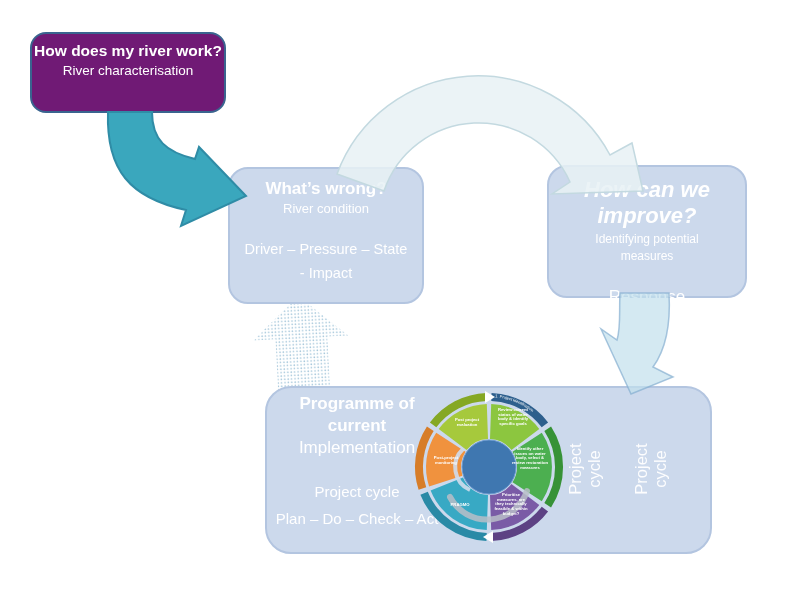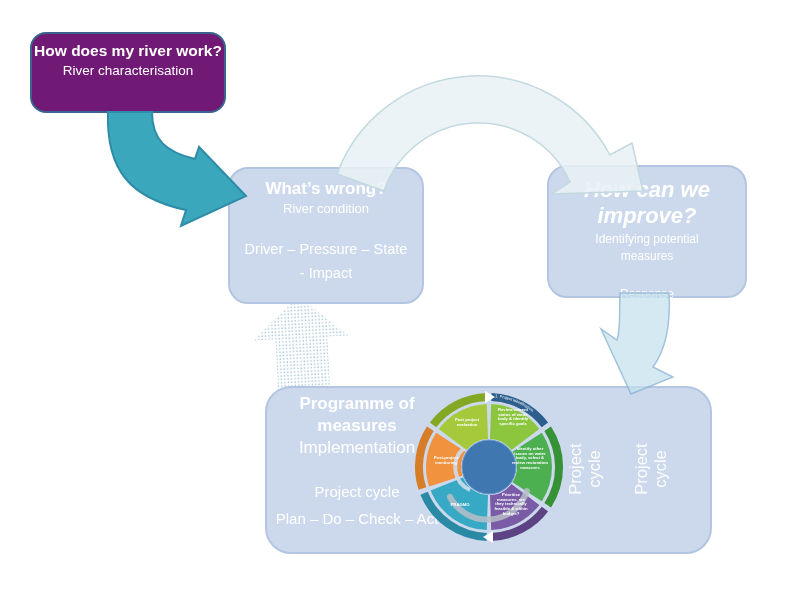--- a/index.html
+++ b/index.html
@@ -14,21 +14,21 @@
   #river-work{left:30px;top:32px;width:196px;height:81px;padding-top:7px;border-radius:16px;}
   #river-work .title{font-size:15.5px;line-height:1.35;}
   #river-work .sub{font-size:13.5px;line-height:1.4;}
   #whats-wrong{left:228px;top:167px;width:196px;height:137px;padding-top:10px;}
   #whats-wrong .title{font-size:17px;}
   #whats-wrong .sub{font-size:13px;margin-top:2px;}
   #whats-wrong .note{font-size:14.5px;margin:22px 14px 0;line-height:1.65;}
   #improve{left:547px;top:165px;width:200px;height:133px;padding-top:10px;}
   #improve .title{font-size:22px;font-style:italic;}
   #improve .sub{font-size:12px;margin:2px 30px 0;line-height:1.4;}
-  #improve .note{font-size:12px;margin-top:22px;}
+  #improve .note{font-size:17px;margin-top:22px;}
   #programme{left:265px;top:386px;width:447px;height:168px;border-radius:26px;}
   .prog-text{position:absolute;left:6px;top:5px;width:168px;text-align:center;color:#fff;}
   .prog-text .title{font-size:17px;line-height:1.3;}
   .prog-text .sub{font-size:17px;line-height:1.3;}
   .prog-text .note{font-size:15px;line-height:1.75;margin-top:20px;}
   .venn-label{position:absolute;width:72px;text-align:center;color:rgba(255,255,255,.95);
         font-size:16.5px;line-height:1.15;transform:translate(-50%,-50%) rotate(-90deg);}
 </style>
 </head>
 <body>
@@ -59,21 +59,21 @@
     <div class="title">How can we improve?</div>
     <div class="sub">Identifying potential measures</div>
     <div class="note italic">Response</div>
   </div>
 
   <div class="box box-light" id="programme">
 
     <div class="venn-label" style="left:318px;top:81px;">Project cycle</div>
     <div class="venn-label" style="left:384px;top:81px;">Project cycle</div>
     <div class="prog-text">
-      <div class="title">Programme of measures</div>
+      <div class="title">Programme of current</div>
       <div class="sub">Implementation</div>
       <div class="note italic">
         <div>Project cycle</div>
         <div>Plan – Do – Check – Act</div>
       </div>
     </div>
   </div>
 
   <svg width="800" height="600">
 

